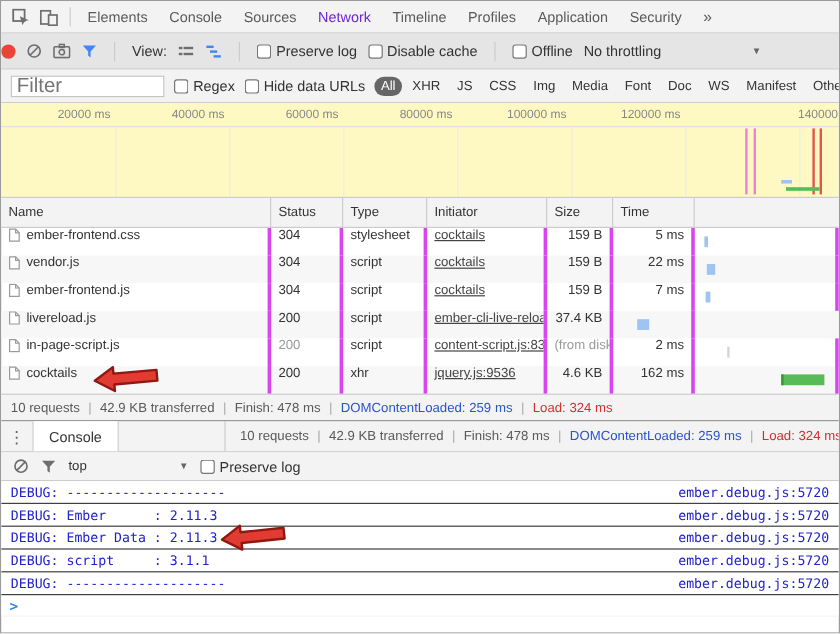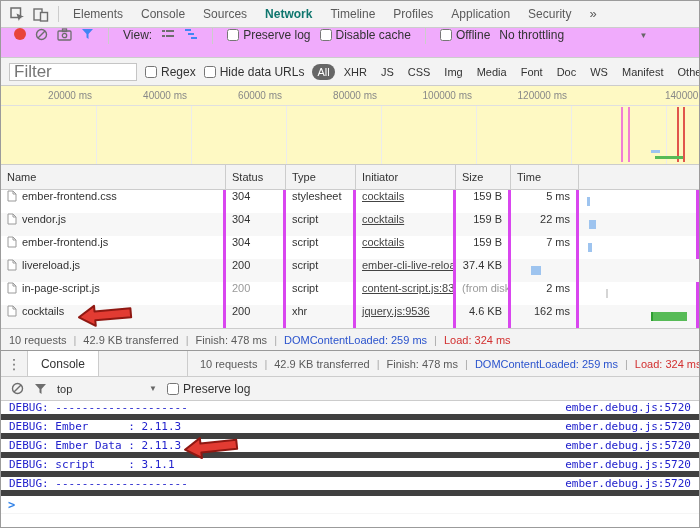--- a/index.html
+++ b/index.html
@@ -5,25 +5,25 @@
   *{box-sizing:border-box;margin:0;padding:0}
   body{margin:0;background:#fff}
   .window{width:700px;height:528px;border:1px solid #9b9b9b;position:relative;overflow:hidden;
     background:#fff;font-family:"Liberation Sans",sans-serif;color:#333;font-size:12px}
 
   
   .tabbar{height:27px;background:#f3f3f3;border-bottom:1px solid #ccc;display:flex;align-items:center;padding:0 4px}
   .tbicon{width:24px;height:22px;display:flex;align-items:center;justify-content:center;cursor:pointer}
   .vsep{width:1px;height:16px;background:#ccc;margin:0 5px;flex:none}
   .tab{padding:0 9px;line-height:26px;color:#5a5a5a;cursor:pointer;white-space:nowrap}
-  .tab.active{color:#0f766e;font-weight:bold}
+  .tab.active{color:#6d28d9;font-weight:normal}
   .tab.more{color:#5a5a5a;font-size:13px}
 
   
-  .nettoolbar{height:30px;background:#f0abfc;border-bottom:1px solid #ccc;display:flex;align-items:flex-start;padding:0 13px;gap:9px}
+  .nettoolbar{height:30px;background:#e5e5e5;border-bottom:1px solid #ccc;display:flex;align-items:center;padding:0 0;gap:9px}
   .record{width:12px;height:12px;border-radius:50%;background:#e8443a;flex:none;cursor:pointer}
   .icon{display:inline-flex;align-items:center;cursor:pointer}
   .cb{display:flex;align-items:center;gap:4px;cursor:pointer;white-space:nowrap}
   .cb input{width:12px;height:12px;margin:0}
   .dropdown{display:flex;align-items:center;justify-content:space-between;width:148px;cursor:pointer}
   .dd-arrow{font-size:8px;color:#666}
 
   
   .filterbar{height:28px;background:#f3f3f3;border-bottom:1px solid #ccc;display:flex;align-items:center;padding:0 8px;gap:8px}
   .filter-input{width:128px;height:18px;border:1px solid #c5c5c5;padding:1px 4px;font-size:17px;font-family:"Liberation Sans",sans-serif}
@@ -72,21 +72,21 @@
 
   
   .drawerhead{height:27px;background:#f3f3f3;border-top:1px solid #999;border-bottom:1px solid #ccc;display:flex;align-items:stretch}
   .menu-dots{width:26px;display:flex;align-items:center;justify-content:center;color:#666;font-size:14px;cursor:pointer}
   .drawertab{display:flex;align-items:center;padding:0 13px;background:#fff;border-left:1px solid #ccc;border-right:1px solid #ccc;color:#333;cursor:pointer}
   .drawersummary{display:flex;align-items:center;gap:7px;padding-left:12px;margin-left:88px;border-left:1px solid #ccc;color:#5a5a5a;font-size:11px;white-space:nowrap;overflow:hidden}
   .constoolbar{height:24px;background:#f3f3f3;border-bottom:1px solid #ccc;display:flex;align-items:center;gap:10px;padding:0 10px}
   .topdd{display:flex;align-items:center;justify-content:space-between;width:100px;font-size:11px;cursor:pointer}
 
   .consmsgs{background:#fff;font-family:"DejaVu Sans Mono",monospace;font-size:11px}
-  .cmsg{display:flex;justify-content:space-between;align-items:center;height:19px;border-bottom:6px solid #404040;padding:0 8px}
+  .cmsg{display:flex;justify-content:space-between;align-items:center;height:19px;border-bottom:1px solid #404040;padding:0 8px}
   .cmsg .txt{white-space:pre;color:#2222cc}
   .cmsg .src{color:#2222cc;cursor:pointer}
   .prompt{height:18px;display:flex;align-items:center;padding:0 7px;color:#3584e8;font-weight:bold;font-size:12px;border-bottom:1px solid #f5f5f5;cursor:text}
 
   
   .arrow{position:absolute;pointer-events:none}
   .a1{left:76px;top:302px;transform:rotate(-5deg)}
   .a2{left:182px;top:434px;transform:rotate(-6deg)}
 </style>
 </head>

